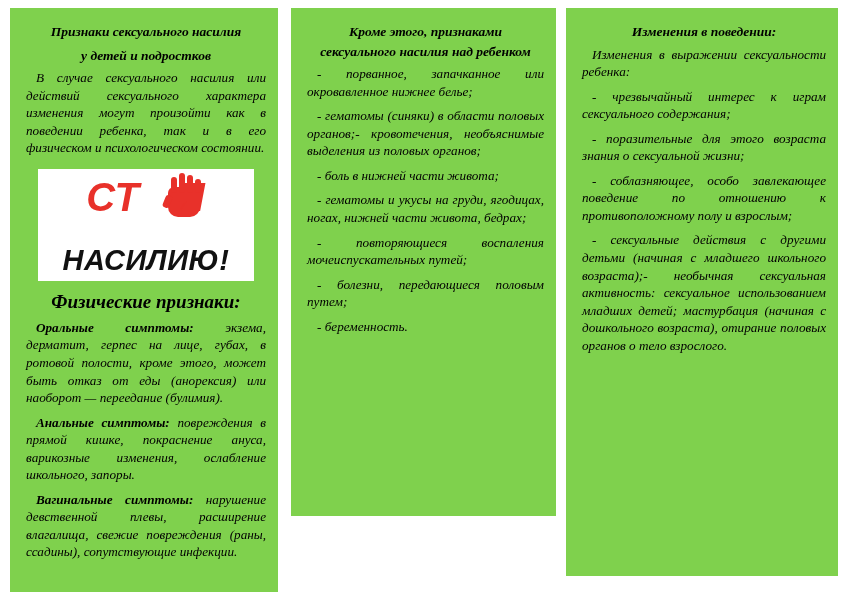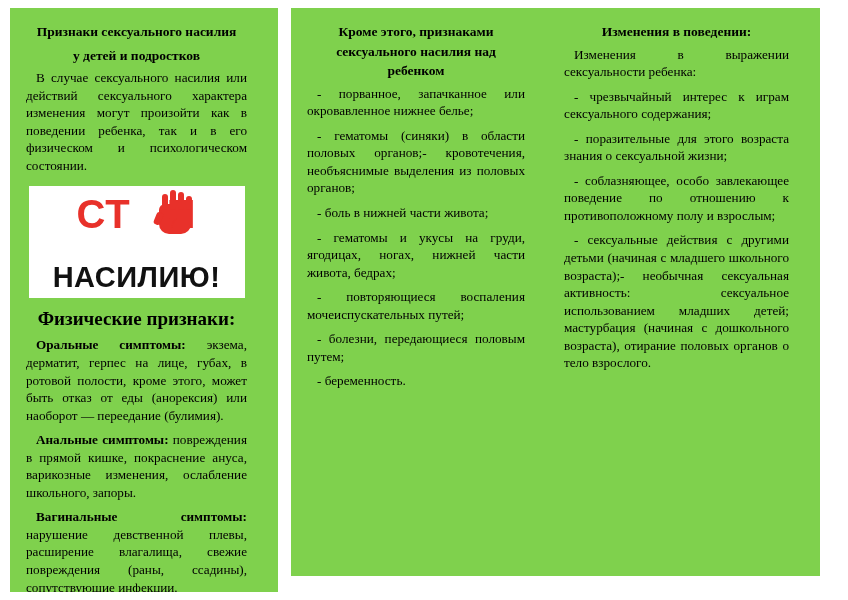--- a/index.html
+++ b/index.html
@@ -16,37 +16,38 @@
   .page {
     position: relative;
     width: 848px;
     height: 600px;
     background: #ffffff;
   }
   .panel {
     position: absolute;
     background: #7fd14d;
     box-sizing: border-box;
-    padding: 14px 31px 10px 16px;
+    padding: 14px 12px 10px 16px;
     overflow: hidden;
+    font-style: italic;
   }
   .panel-1 {
     left: 10px;
     top: 8px;
     width: 268px;
     height: 584px;
   }
   .panel-2 {
     left: 291px;
     top: 8px;
     width: 265px;
-    height: 568px;
+    height: 508px;
   }
   .panel-3 {
-    left: 548px;
+    left: 566px;
     top: 8px;
     width: 272px;
     height: 568px;
   }
   .heading {
     text-align: center;
     font-weight: bold;
     font-size: 13.5px;
     line-height: 1.45;
     color: #000;

